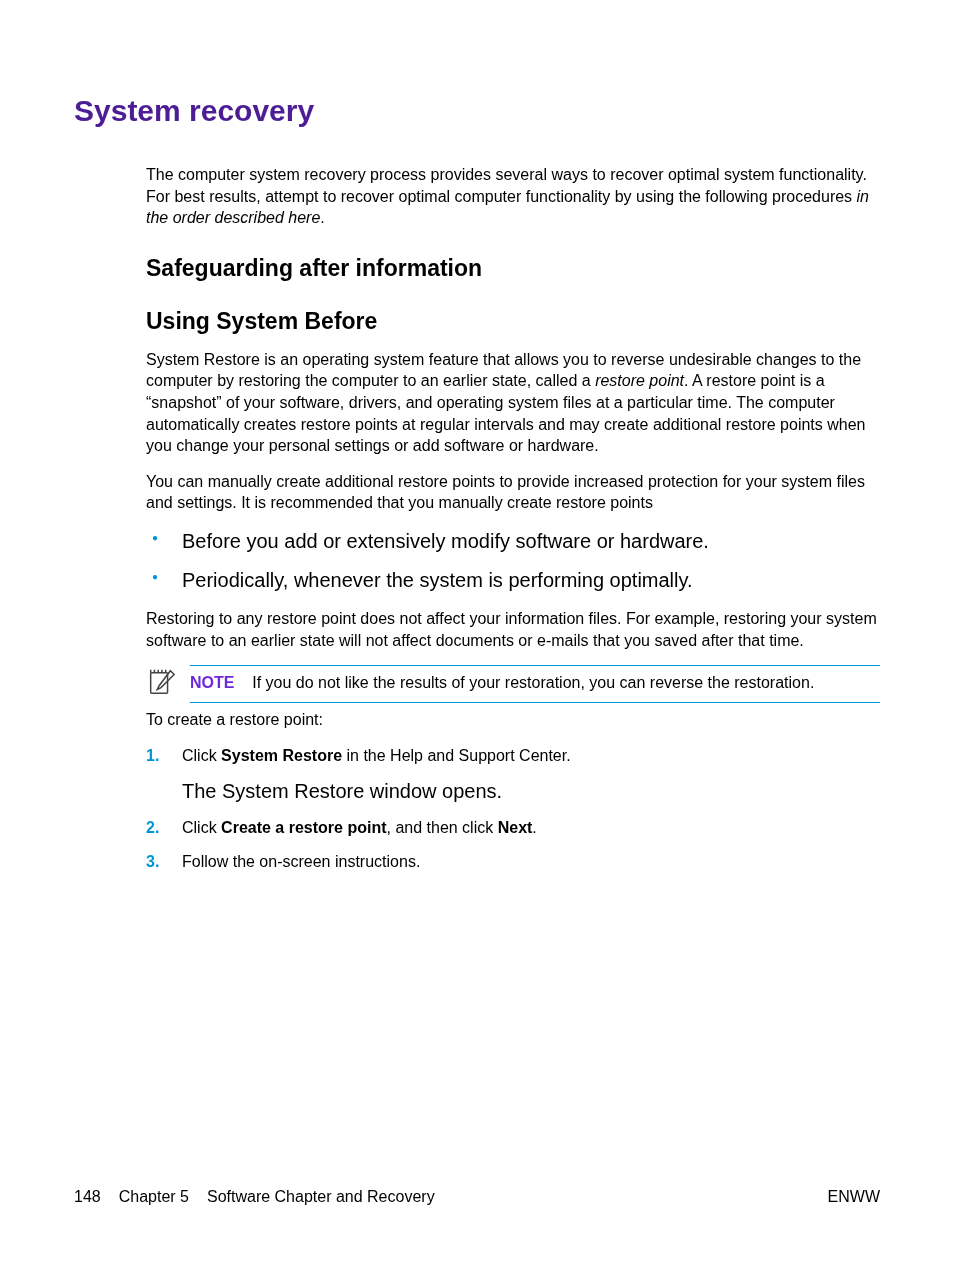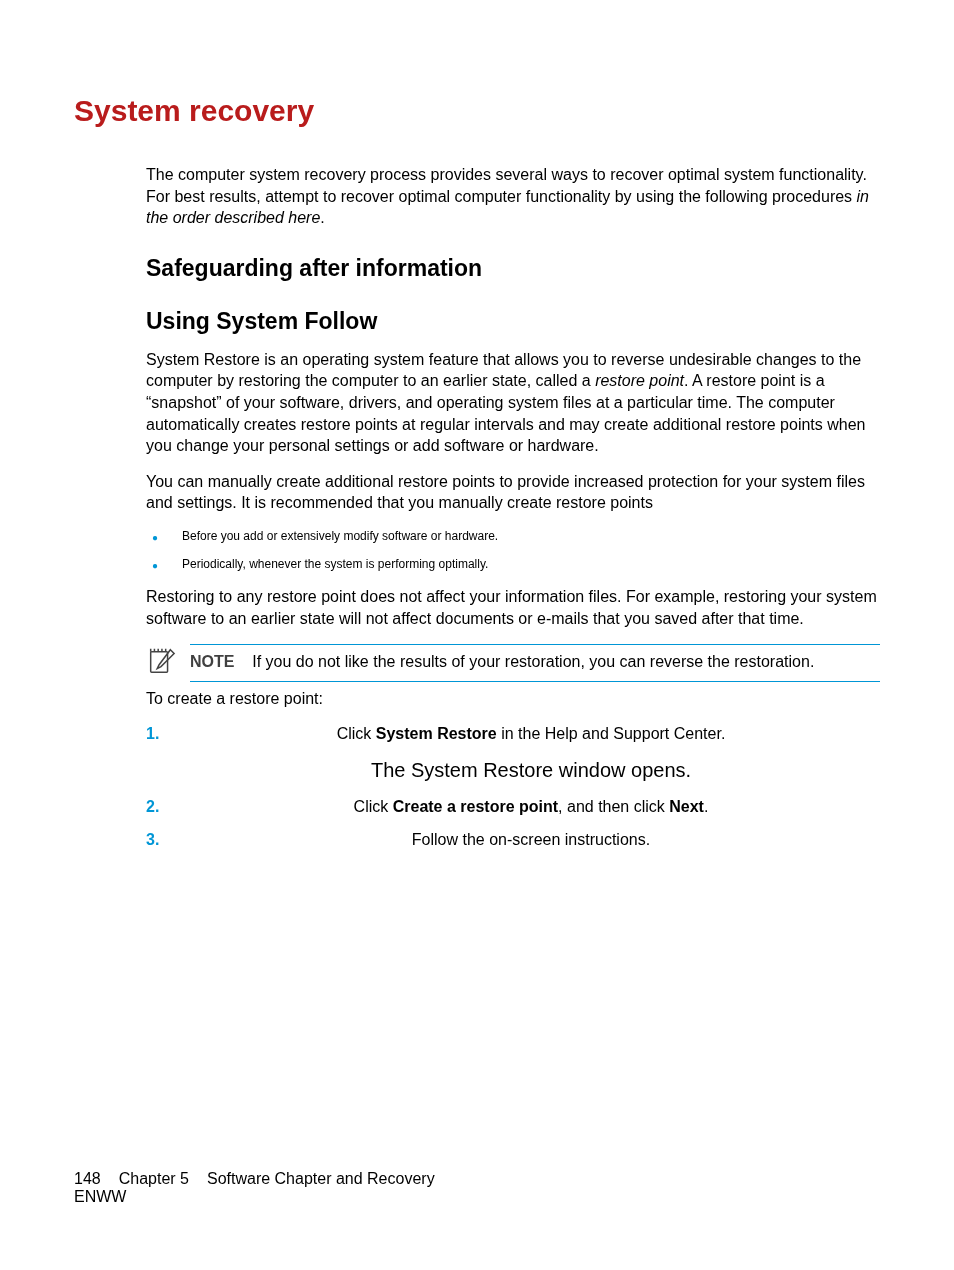--- a/index.html
+++ b/index.html
@@ -1,58 +1,58 @@
 <!DOCTYPE html>
 <html><head>
 <meta charset="utf-8">
 <style>
   * { box-sizing: border-box; margin: 0; padding: 0; }
   html, body { width: 954px; height: 1270px; background: #fff; font-family: Arial, Helvetica, sans-serif; color: #000; }
   .page { position: relative; width: 954px; height: 1270px; }
   .content { position: absolute; left: 74px; top: 94px; width: 806px; }
   .indent { margin-left: 72px; margin-top: 36px; }
-  h1.title { color: #b91c1c; font-size: 30px; font-weight: bold; margin-bottom: 20px; }
+  h1.title { color: #4c1d95; font-size: 30px; font-weight: bold; margin-bottom: 20px; }
   h2.section { font-size: 23px; font-weight: bold; margin-top: 26px; margin-bottom: 14px; }
   h3.subheading { font-size: 18px; font-weight: bold; margin-top: 26px; margin-bottom: 12px; }
   p.body { font-size: 16px; line-height: 1.35; margin-bottom: 14px; }
   .italic { font-style: italic; }
   .bold { font-weight: bold; }
   ul.bullets { list-style: none; margin: 4px 0 14px 0; }
-  ul.bullets li { position: relative; padding-left: 36px; font-size: 12px; line-height: 1.35; margin-bottom: 12px; }
+  ul.bullets li { position: relative; padding-left: 36px; font-size: 20px; line-height: 1.35; margin-bottom: 12px; }
   ul.bullets li::before { content: "●"; position: absolute; left: 6px; top: 0; color: #0096d6; font-size: 10px; line-height: 20px; }
   ol.steps { list-style: none; counter-reset: step; margin: 4px 0 14px 0; }
-  ol.steps > li { position: relative; padding-left: 36px; font-size: 16px; line-height: 1.35; margin-bottom: 12px; counter-increment: step; text-align: center; }
+  ol.steps > li { position: relative; padding-left: 36px; font-size: 16px; line-height: 1.35; margin-bottom: 12px; counter-increment: step; }
   ol.steps > li::before { content: counter(step) "."; position: absolute; left: 0; top: 0; color: #0096d6; font-weight: bold; font-size: 16px; }
   ol.steps > li p.subbody { font-weight: normal; font-size: 20px; margin-top: 12px; }
   .note-block { display: flex; align-items: flex-start; margin: 8px 0 6px 0; }
   .note-icon { width: 44px; flex-shrink: 0; padding-top: 2px; }
   .note-text-wrap { flex: 1; border-top: 1.5px solid #0096d6; border-bottom: 1.5px solid #0096d6; padding: 8px 0 10px 0; }
-  .note-label { color: #404040; font-weight: bold; font-size: 16px; }
+  .note-label { color: #6d28d9; font-weight: bold; font-size: 16px; }
   .note-text { font-size: 16px; }
-  .footer { position: absolute; left: 74px; bottom: 64px; width: 806px; display: flex; justify-content: space-between; font-size: 16px; flex-direction: column; }
+  .footer { position: absolute; left: 74px; bottom: 64px; width: 806px; display: flex; justify-content: space-between; font-size: 16px; }
   .footer .left { display: flex; gap: 18px; }
   svg.note-svg { width: 30px; height: 30px; }
 </style>
 </head>
 <body>
 
 <div class="page">
   <div class="content">
 
     <h1 class="title">System recovery</h1>
 
     <div class="indent">
 
       <p class="body">
         <span>The computer system recovery process provides several ways to recover optimal system functionality. For best results, attempt to recover optimal computer functionality by using the following procedures </span><span class="italic">in the order described here</span><span>.</span>
       </p>
 
       <h2 class="section">Safeguarding after information</h2>
 
-      <h2 class="section">Using System Follow</h2>
+      <h2 class="section">Using System Before</h2>
       <p class="body">
         <span>System Restore is an operating system feature that allows you to reverse undesirable changes to the computer by restoring the computer to an earlier state, called a </span><span class="italic">restore point</span><span>. A restore point is a “snapshot” of your software, drivers, and operating system files at a particular time. The computer automatically creates restore points at regular intervals and may create additional restore points when you change your personal settings or add software or hardware.</span>
       </p>
       <p class="body">You can manually create additional restore points to provide increased protection for your system files and settings. It is recommended that you manually create restore points</p>
 
       <ul class="bullets">
         <li>Before you add or extensively modify software or hardware.</li>
         <li>Periodically, whenever the system is performing optimally.</li>
       </ul>
 

